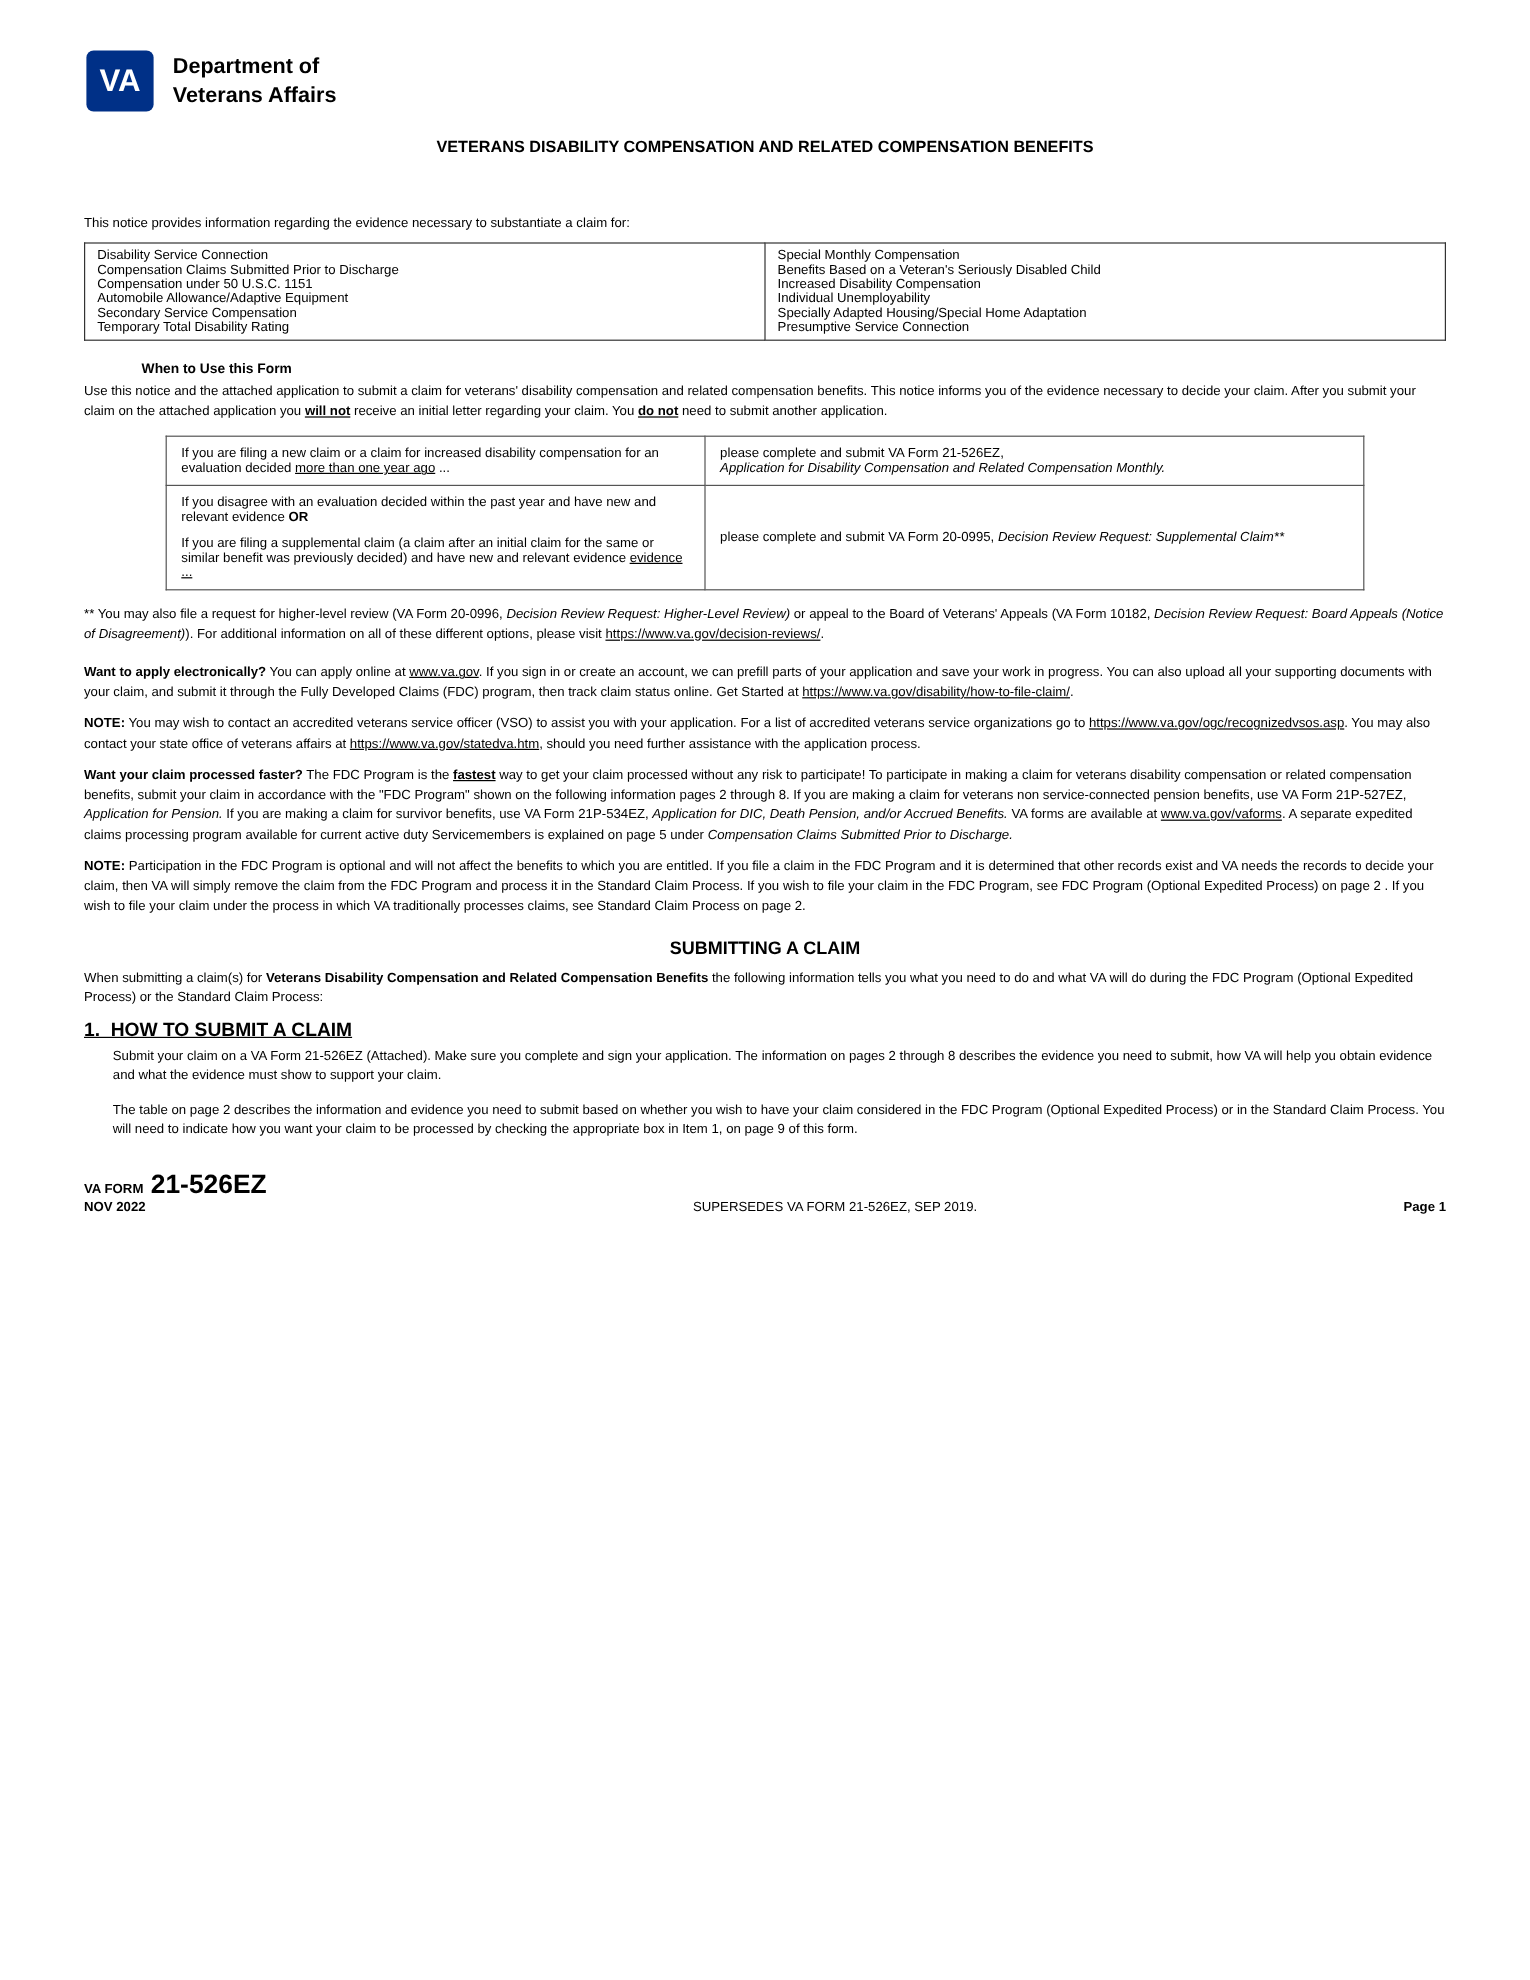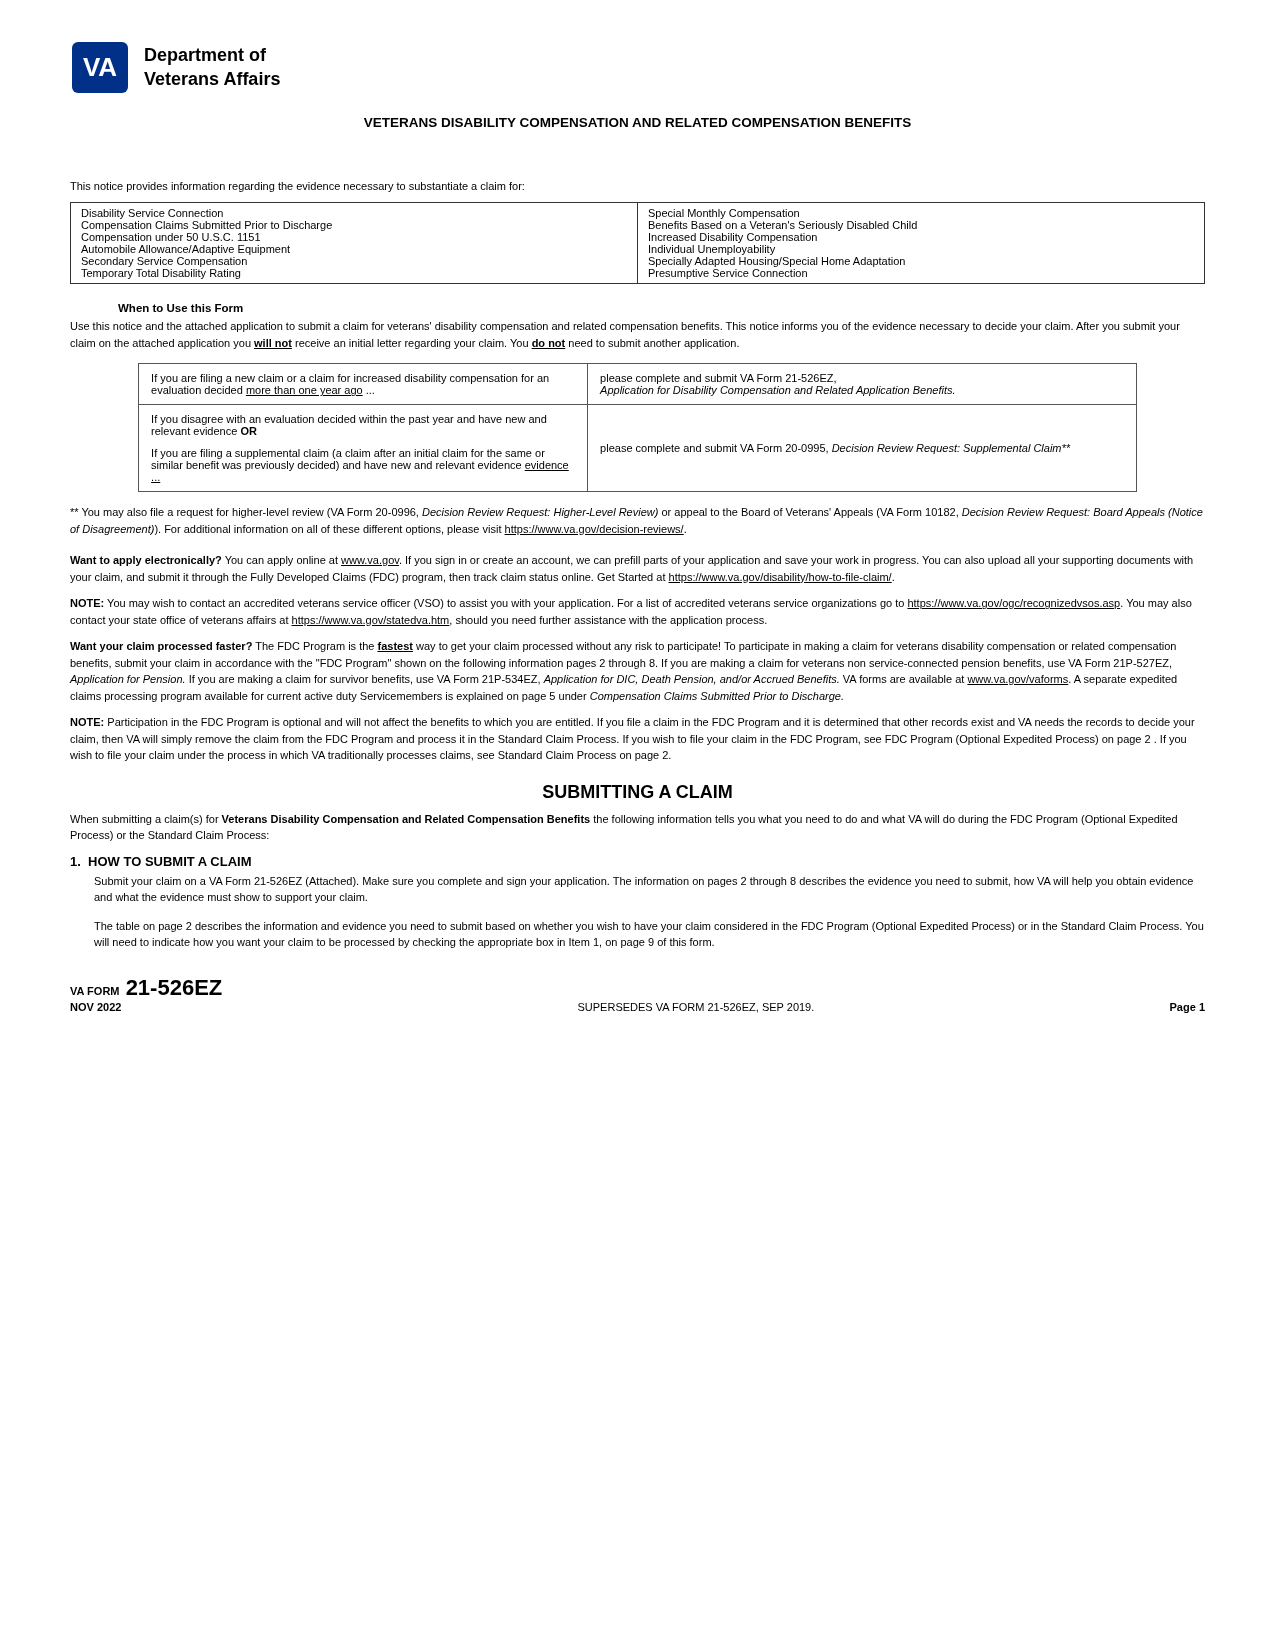--- a/index.html
+++ b/index.html
@@ -81,31 +81,32 @@
     }
     .instruction-table td:first-child {
       width: 45%;
     }
     .instruction-table td:last-child {
       width: 55%;
     }
     .centered-heading {
       text-align: center;
       font-weight: bold;
-      font-size: 18px;
+      font-size: 15px;
       margin: 18px 0 8px 0;
       text-transform: uppercase;
     }
     .numbered-section {
       margin-bottom: 12px;
     }
     .numbered-section-title {
       font-weight: bold;
-      font-size: 13px;
+      font-size: 16px;
       margin-bottom: 4px;
+      text-decoration: underline;
     }
     .footnote {
       font-size: 11px;
       margin-bottom: 15px;
       line-height: 1.5;
     }
     .link-style {
       text-decoration: underline;
     }
     .footer {
@@ -185,21 +186,21 @@
 </p>
 
 <table class="instruction-table">
   <tbody>
       <tr>
     <td>
       If you are filing a new claim or a claim for increased disability compensation for an evaluation decided <u>more than one year ago</u> ...
     </td>
     <td>
       please complete and submit VA Form 21-526EZ,<br>
-      <i>Application for Disability Compensation and Related Application Benefits.</i>
+      <i>Application for Disability Compensation and Related Compensation Monthly.</i>
     </td>
   </tr>
   <tr>
     <td style="vertical-align:top;">
       <div style="margin-bottom:10px;">If you disagree with an evaluation decided within the past year and have new and relevant evidence <b>OR</b></div>
       <div>If you are filing a supplemental claim (a claim after an initial claim for the same or similar benefit was previously decided) and have new and relevant evidence <u>evidence ...</u></div>
     </td>
     <td style="vertical-align:middle;">
       please complete and submit VA Form 20-0995, <i>Decision Review Request: Supplemental Claim**</i>
     </td>

